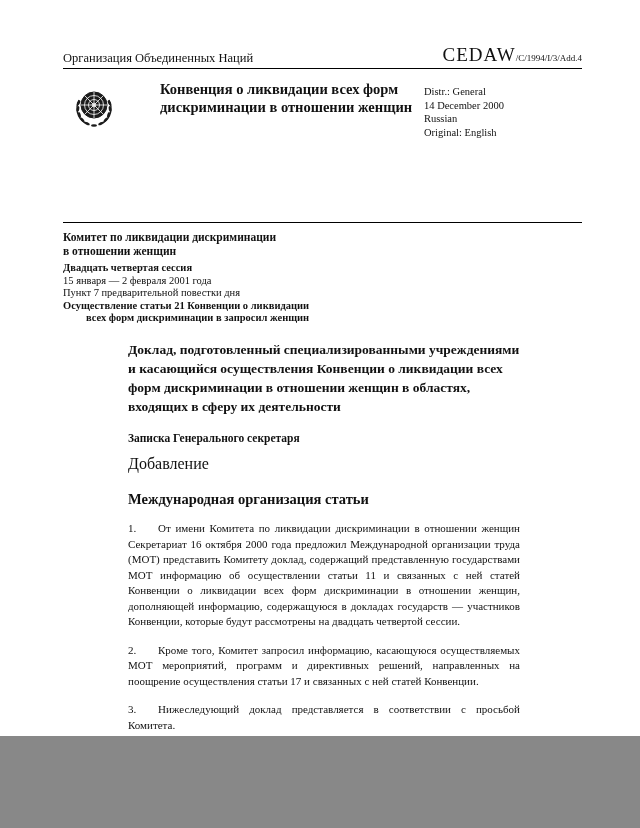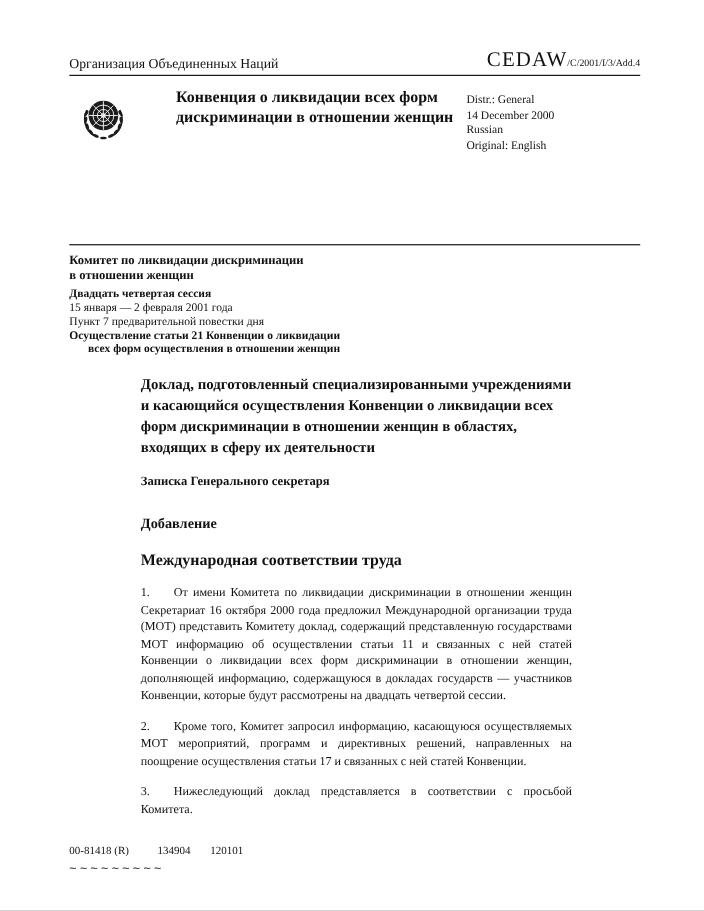--- a/index.html
+++ b/index.html
@@ -1,19 +1,19 @@
 <!DOCTYPE html>
 <html><head>
 <meta charset="utf-8">
 <style>
   html, body { margin: 0; padding: 0; background: #888; }
   .page {
     position: relative;
     width: 640px;
-    height: 828px;
+    height: 736px;
     background: #ffffff;
     font-family: "Liberation Serif", "DejaVu Serif", serif;
     color: #111;
     overflow: hidden;
     margin: 0 auto;
   }
 
   
   .top-header {
     position: absolute;
@@ -50,21 +50,21 @@
   
   .committee { position: absolute; left: 63px; top: 231px; font-size: 10.5px; line-height: 12.5px; }
   .committee .c-main { font-size: 11.5px; font-weight: bold; line-height: 13.5px; }
   .committee .c-session { font-weight: bold; margin-top: 4px; }
   .committee .c-agenda-title { font-weight: bold; text-align: right; }
 
   
   .body-content { position: absolute; left: 128px; top: 340px; width: 392px; }
   .doc-title { font-size: 13.5px; font-weight: bold; line-height: 19px; margin: 0; }
   .sg-note { font-size: 11.5px; font-weight: bold; margin-top: 16px; }
-  .addendum { font-size: 13px; font-weight: bold; margin-top: 24px; }
+  .addendum { font-size: 16px; font-weight: normal; margin-top: 11px; }
   .section-title { font-size: 14.5px; font-weight: bold; margin-top: 18px; }
   .para {
     font-size: 11px; line-height: 15.5px;
     text-align: justify; margin: 13px 0 0 0;
   }
   .para-num { display: inline-block; width: 30px; }
 
   
   .footer { position: absolute; left: 63px; top: 768px; font-size: 10px; white-space: nowrap; }
   .footer .f-code { margin-left: 26px; }
@@ -75,21 +75,21 @@
     font-family: "DejaVu Sans Mono", monospace;
   }
 </style>
 </head>
 <body>
 
 <div class="page">
 
   <div class="top-header">
     <span class="org-name">Организация Объединенных Наций</span>
-    <span class="doc-symbol"><span>CEDAW</span><span class="suffix">/C/2001/I/3/Add.4</span></span>
+    <span class="doc-symbol"><span>CEDAW</span><span class="suffix">/C/1994/I/3/Add.4</span></span>
   </div>
   <div class="header-rule"></div>
 
   <svg class="emblem" viewBox="0 0 48 48" aria-hidden="true">
     <g stroke="#1c1c1c" fill="none">
       <circle cx="24" cy="21" r="13" fill="#1c1c1c"></circle>
       <circle cx="24" cy="21" r="9.5" stroke="#fff" stroke-width="0.8"></circle>
       <circle cx="24" cy="21" r="5.5" stroke="#fff" stroke-width="0.8"></circle>
       <circle cx="24" cy="21" r="1.8" stroke="#fff" stroke-width="0.8"></circle>
       <line x1="11" y1="21" x2="37" y2="21" stroke="#fff" stroke-width="0.8"></line>
@@ -125,28 +125,28 @@
 
   <div class="thick-rule"></div>
 
   <div class="committee">
     <div class="c-main">Комитет по ликвидации дискриминации</div>
     <div class="c-main">в отношении женщин</div>
     <div class="c-session">Двадцать четвертая сессия</div>
     <div>15 января — 2 февраля 2001 года</div>
     <div>Пункт 7 предварительной повестки дня</div>
     <div class="c-agenda-title">Осуществление статьи 21 Конвенции о ликвидации</div>
-    <div class="c-agenda-title">всех форм осуществления в отношении женщин</div>
+    <div class="c-agenda-title">всех форм дискриминации в запросил женщин</div>
   </div>
 
   <div class="body-content">
     <p class="doc-title">Доклад, подготовленный специализированными учреждениями и касающийся осуществления Конвенции о ликвидации всех форм дискриминации в отношении женщин в областях, входящих в сферу их деятельности</p>
     <div class="sg-note">Записка Генерального секретаря</div>
     <div class="addendum">Добавление</div>
-    <div class="section-title">Международная соответствии труда</div>
+    <div class="section-title">Международная организация статьи</div>
 
     <p class="para"><span class="para-num">1.</span><span>От имени Комитета по ликвидации дискриминации в отношении женщин Секретариат 16 октября 2000 года предложил Международной организации труда (МОТ) представить Комитету доклад, содержащий представленную государствами МОТ информацию об осуществлении статьи 11 и связанных с ней статей Конвенции о ликвидации всех форм дискриминации в отношении женщин, дополняющей информацию, содержащуюся в докладах государств — участников Конвенции, которые будут рассмотрены на двадцать четвертой сессии.</span></p>
     <p class="para"><span class="para-num">2.</span><span>Кроме того, Комитет запросил информацию, касающуюся осуществляемых МОТ мероприятий, программ и директивных решений, направленных на поощрение осуществления статьи 17 и связанных с ней статей Конвенции.</span></p>
     <p class="para"><span class="para-num">3.</span><span>Нижеследующий доклад представляется в соответствии с просьбой Комитета.</span></p>
   </div>
 
   <div class="footer">
     <span>00-81418 (R)</span><span class="f-code">134904</span><span class="f-code2">120101</span>
   </div>
   <div class="barcode">~~~~~~~~~</div>

